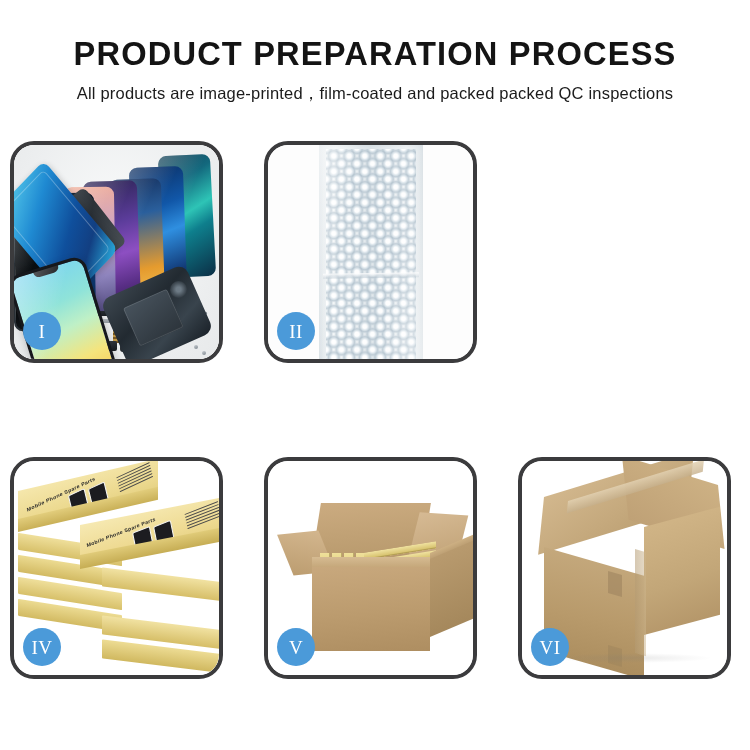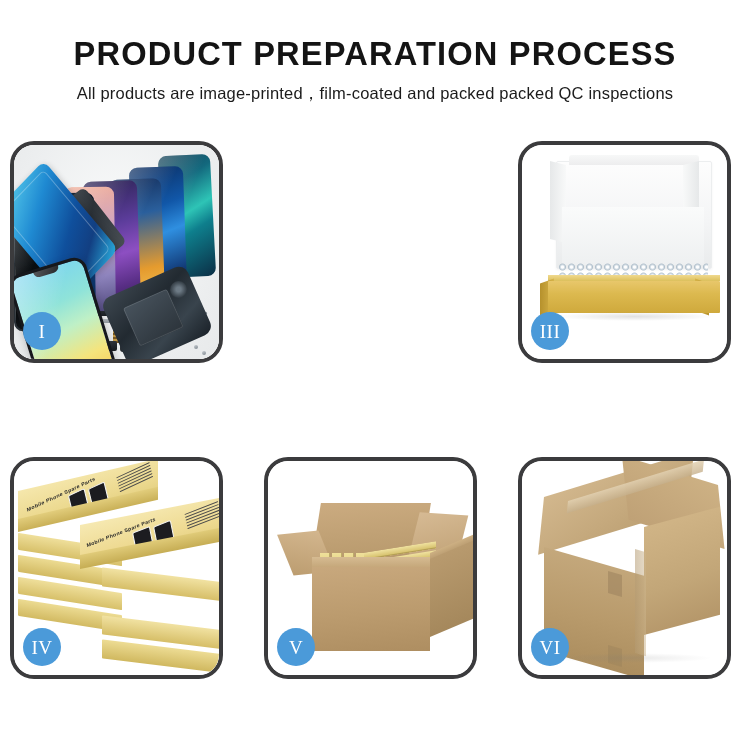--- a/index.html
+++ b/index.html
@@ -372,37 +372,32 @@
         <div class="part dark" style="left:106px;top:198px;width:10px;height:9px;border-radius:3px;"></div>
         <div class="part gold" style="left:122px;top:196px;width:9px;height:11px;"></div>
         <div class="part silver" style="left:86px;top:174px;width:14px;height:4px;"></div>
         <div class="part silver round" style="left:180px;top:200px;width:4px;height:4px;"></div>
         <div class="part silver round" style="left:188px;top:206px;width:4px;height:4px;"></div>
         <div class="part silver" style="left:178px;top:170px;width:16px;height:3px;transform:rotate(-30deg);"></div>
       </div>
       <div class="badge">I</div>
     </div>
 
-
-    <div class="panel" style="left:518px;top:141px;width:213px;height:222px;">
+    <div class="panel" style="left:264px;top:141px;width:213px;height:222px;">
       <div class="inner">
-        <div class="p3-bg"></div>
-        <div class="p3-lidback"></div>
-        <div class="p3-lidflapL"></div>
-        <div class="p3-lidflapR"></div>
-        <div class="p3-innerwhite"></div>
-        <div class="p3-bubbles"></div>
-        <div class="p3-boxtoprim"></div>
-        <div class="p3-boxleft"></div>
-        <div class="p3-boxright"></div>
-        <div class="p3-boxfront"></div>
-        <div class="p3-shadow"></div>
+        <div class="p2-bg"></div>
+        <div class="bubblewrap">
+          <div class="bubbles"></div>
+          <div class="bw-seam"></div>
+          <div class="bw-sheen"></div>
+        </div>
       </div>
-      <div class="badge">III</div>
+      <div class="badge">II</div>
     </div>
+
 
     <div class="panel" style="left:10px;top:457px;width:213px;height:222px;">
       <div class="inner">
         <div class="p4-bg"></div>
 
         <div class="stack">
 
           <div class="kbox" style="left:0px;top:62px;width:104px;height:17px;background:linear-gradient(180deg,#efdf9b,#d7c069);transform:skewY(9deg);"></div>
           <div class="kbox" style="left:0px;top:84px;width:104px;height:17px;background:linear-gradient(180deg,#ecdb92,#d2ba62);transform:skewY(9deg);"></div>
           <div class="kbox" style="left:0px;top:106px;width:104px;height:17px;background:linear-gradient(180deg,#efdf9b,#d7c069);transform:skewY(9deg);"></div>

